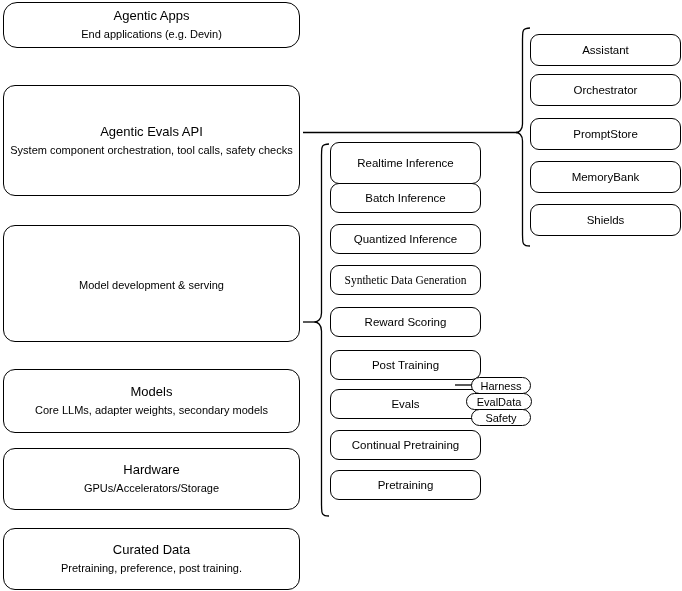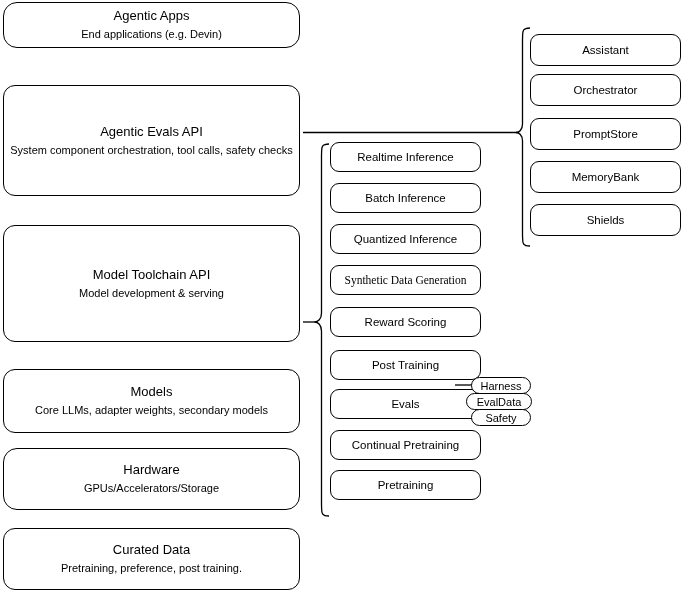--- a/index.html
+++ b/index.html
@@ -93,30 +93,29 @@
     <div class="layer-title">Agentic Apps</div>
     <div class="layer-sub">End applications (e.g. Devin)</div>
   </div>
 
   <div class="node" style="left:3px; top:85px; width:297px; height:111px;">
     <div class="layer-title">Agentic Evals API</div>
     <div class="layer-sub">System component orchestration, tool calls, safety checks</div>
   </div>
 
   <div class="node" style="left:3px; top:225px; width:297px; height:117px;">
-    <div class="layer-title">Model Toolchain API</div>
     <div class="layer-sub">Model development &amp; serving</div>
   </div>
 
   <div class="node" style="left:3px; top:369px; width:297px; height:64px;">
     <div class="layer-title">Models</div>
     <div class="layer-sub">Core LLMs, adapter weights, secondary models</div>
   </div>
 
-  <div class="node" style="left:3px; top:448px; width:297px; height:62px;border-radius:14px;">
+  <div class="node" style="left:3px; top:448px; width:297px; height:62px;">
     <div class="layer-title">Hardware</div>
     <div class="layer-sub">GPUs/Accelerators/Storage</div>
   </div>
 
   <div class="node" style="left:3px; top:528px; width:297px; height:62px;">
     <div class="layer-title">Curated Data</div>
     <div class="layer-sub">Pretraining, preference, post training.</div>
   </div>
 
   <svg class="overlay" viewBox="0 0 682 591" xmlns="http://www.w3.org/2000/svg">
@@ -139,21 +138,21 @@
              L 321.5 505
              C 322 511, 320 516, 329 516"></path>
 
     <line x1="303" y1="322" x2="315" y2="322"></line>
 
     <line x1="455" y1="385" x2="474" y2="385"></line>
     <line x1="455" y1="401" x2="468" y2="401"></line>
     <line x1="455" y1="417" x2="474" y2="417"></line>
   </svg>
 
-  <div class="chip" style="left:330px; top:142px; width:151px; height:30px;">
+  <div class="chip" style="left:330px; top:142px; width:151px; height:42px;">
     <span>Realtime Inference</span>
   </div>
   <div class="chip" style="left:330px; top:183px; width:151px; height:30px;">
     <span>Batch Inference</span>
   </div>
   <div class="chip" style="left:330px; top:224px; width:151px; height:30px;">
     <span>Quantized Inference</span>
   </div>
   <div class="chip" style="left:330px; top:265px; width:151px; height:30px;font-family:Liberation Serif, serif;">
     <span>Synthetic Data Generation</span>

